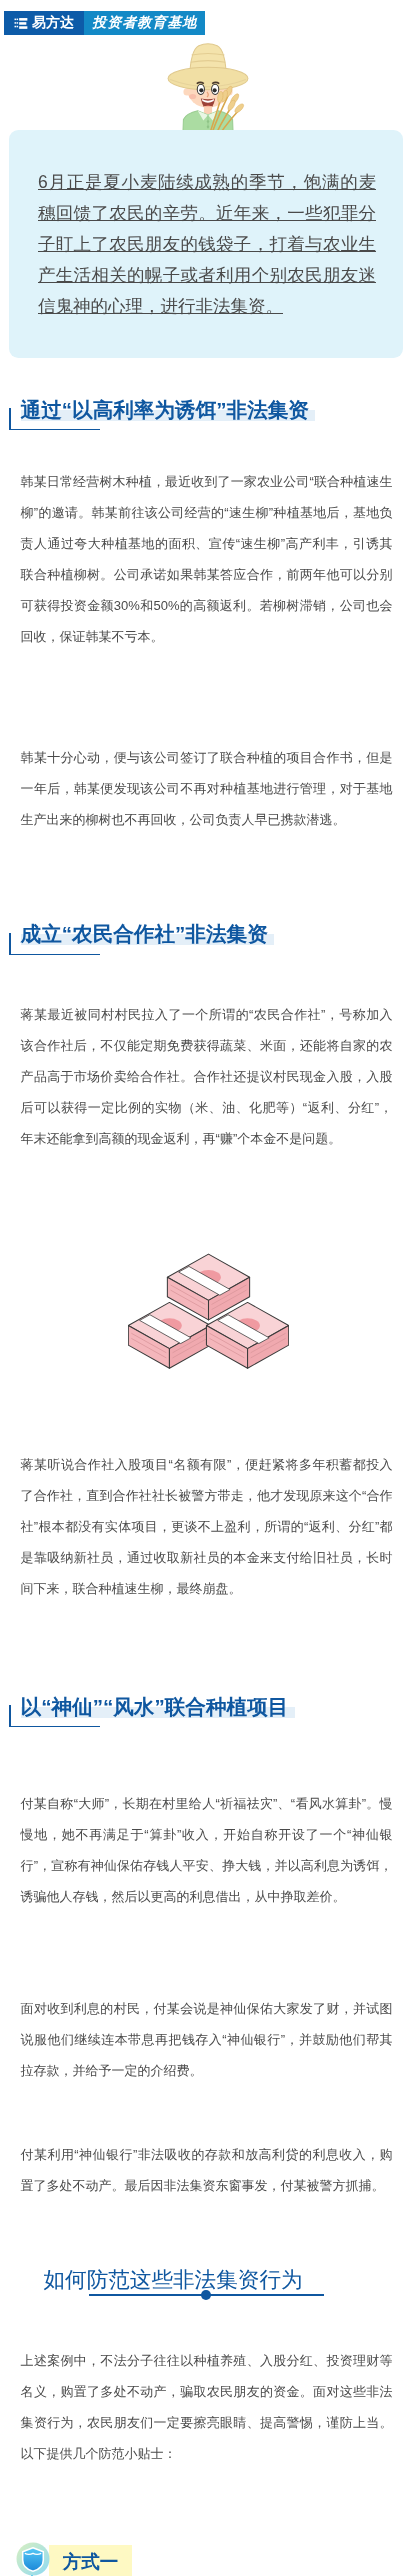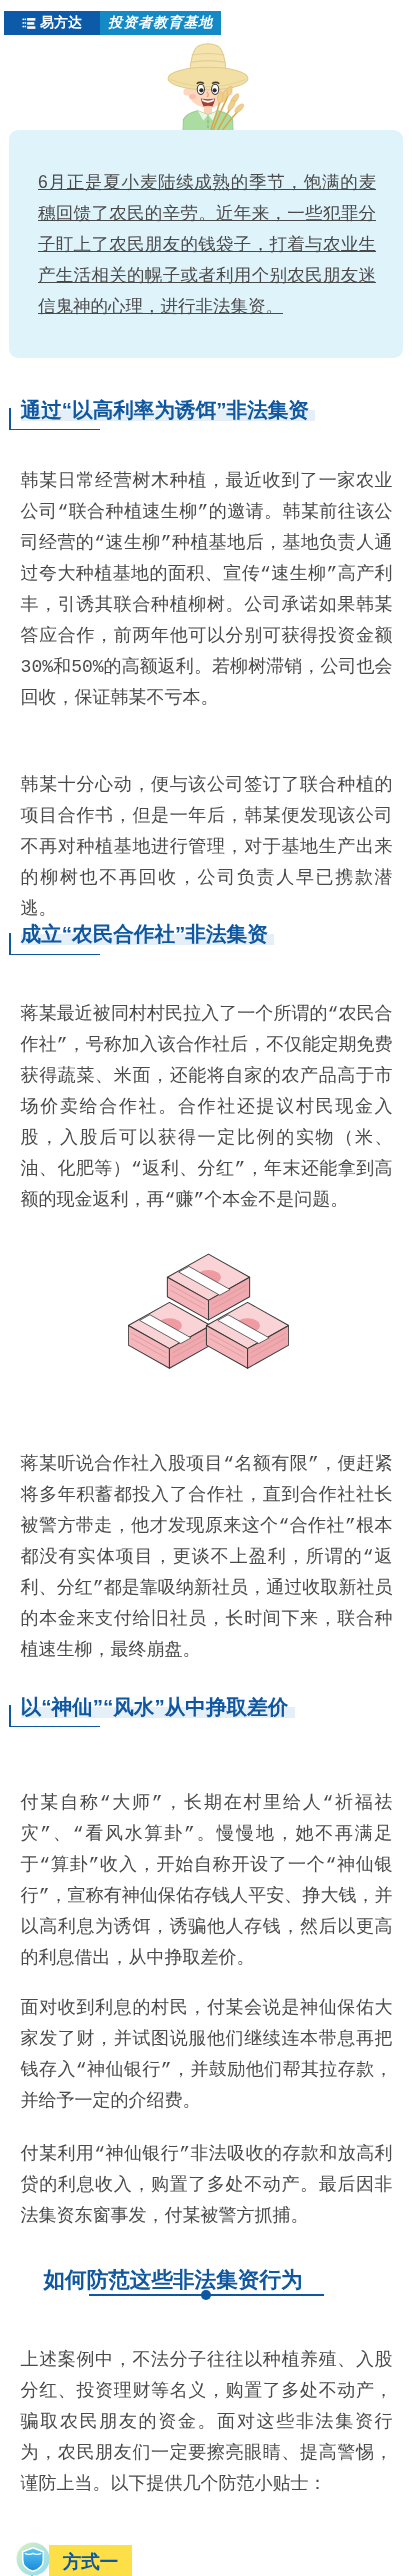--- a/index.html
+++ b/index.html
@@ -2,42 +2,42 @@
 <html style="font-size:8.2px"><head>
 <meta charset="utf-8">
 <style>
   html,body{margin:0;padding:0;background:#fff;}
   .page{position:relative;width:412px;height:3448px;margin:0 auto;background:#fff;
         font-family:"Liberation Sans","DejaVu Sans",sans-serif;overflow:hidden;}
   .abs{position:absolute;}
   
   .hdr{top:11.3px;left:4.1px;height:24px;display:flex;}
   .hdr-brand{display:flex;align-items:center;gap:3.6px;background:#0D5BA8;color:#fff;
-             font-size:14px;font-weight:bold;padding:0 18px;}
+             font-size:14px;font-weight:bold;padding:0 10px;}
   .hdr-site{display:flex;align-items:center;background:#1389C6;color:#fff;
             font-size:14px;font-weight:bold;padding:0 8.2px;letter-spacing:1px;font-style:italic;}
   
   .intro-box{left:9.3px;top:130px;width:394px;height:228px;background:#DFF3FA;border-radius:9.3px;}
   .intro-text{left:38px;top:167px;width:338px;font-size:17.5px;line-height:31px;
               color:#4A4A4A;text-align:justify;text-decoration:underline;}
   
-  .para{left:20.6px;width:372px;font-size:18px;line-height:31px;color:#4A4A4A;text-align:justify;font-family:Liberation Mono, monospace;}
+  .para{left:20.6px;width:372px;font-size:13px;line-height:31px;color:#4A4A4A;text-align:justify;}
   
   .sec-corner{left:9.3px;width:89px;height:20.6px;border-left:2.6px solid #0F57A0;
               border-bottom:1.5px solid #0F57A0;}
   .sec-title{left:20.6px;font-size:20.6px;font-weight:bold;color:#0F57A0;line-height:27px;white-space:nowrap;}
   .sec-title span{background:linear-gradient(to bottom,transparent 52%,#E4EFF8 52%);padding-right:6.2px;}
   
-  .prev-title{left:0;width:346px;text-align:center;font-size:21.6px;font-weight:bold;color:#0F57A0;}
+  .prev-title{left:0;width:346px;text-align:center;font-size:21.6px;font-weight:normal;color:#0F57A0;}
   .prev-line{left:89px;top:2294px;width:235px;height:1.5px;background:#0F57A0;}
   .prev-dot{left:201px;top:2290px;width:9.8px;height:9.8px;border-radius:50%;background:#0F57A0;}
   
   .connector{left:31px;top:2572px;height:571px;width:0;border-left:2.1px dashed #3EC1F0;z-index:0;}
   .shield{left:15.5px;width:34px;height:34px;z-index:2;}
-  .tip-label{left:49px;width:83px;height:32px;background:#fde047;color:#0F57A0;font-size:18.5px;
+  .tip-label{left:49px;width:83px;height:32px;background:#fef9c3;color:#0F57A0;font-size:18.5px;
              font-weight:bold;display:flex;align-items:center;justify-content:center;z-index:1;}
 </style>
 </head>
 <body>
 
 <div class="page">
 
   <div class="abs hdr">
     <div class="hdr-brand">
       <svg width="14.4" height="14.4" viewBox="0 0 28 28">
@@ -123,21 +123,21 @@
   </svg>
 
   <div class="abs intro-box"></div>
   <div class="abs intro-text">6月正是夏小麦陆续成熟的季节，饱满的麦穗回馈了农民的辛劳。近年来，一些犯罪分子盯上了农民朋友的钱袋子，打着与农业生产生活相关的幌子或者利用个别农民朋友迷信鬼神的心理，进行非法集资。</div>
 
   <div class="abs sec-corner" style="top:408px"></div>
   <div class="abs sec-title" style="top:396px">
     <span>通过“以高利率为诱饵”非法集资</span>
   </div>
   <div class="abs para" style="top:466px">韩某日常经营树木种植，最近收到了一家农业公司“联合种植速生柳”的邀请。韩某前往该公司经营的“速生柳”种植基地后，基地负责人通过夸大种植基地的面积、宣传“速生柳”高产利丰，引诱其联合种植柳树。公司承诺如果韩某答应合作，前两年他可以分别可获得投资金额30%和50%的高额返利。若柳树滞销，公司也会回收，保证韩某不亏本。</div>
-  <div class="abs para" style="top:770px">韩某十分心动，便与该公司签订了联合种植的项目合作书，但是一年后，韩某便发现该公司不再对种植基地进行管理，对于基地生产出来的柳树也不再回收，公司负责人早已携款潜逃。</div>
+  <div class="abs para" style="top:742px">韩某十分心动，便与该公司签订了联合种植的项目合作书，但是一年后，韩某便发现该公司不再对种植基地进行管理，对于基地生产出来的柳树也不再回收，公司负责人早已携款潜逃。</div>
 
   <div class="abs sec-corner" style="top:933px"></div>
   <div class="abs para" style="top:999px">蒋某最近被同村村民拉入了一个所谓的“农民合作社”，号称加入该合作社后，不仅能定期免费获得蔬菜、米面，还能将自家的农产品高于市场价卖给合作社。合作社还提议村民现金入股，入股后可以获得一定比例的实物（米、油、化肥等）“返利、分红”，年末还能拿到高额的现金返利，再“赚”个本金不是问题。</div>
   <div class="abs sec-title" style="top:920px">
     <span>成立“农民合作社”非法集资</span>
   </div>
 
   <svg class="abs" style="left:128px;top:1251px" width="161" height="146" viewBox="0 0 312 284">
     <defs>
       <g id="bundle">
@@ -151,21 +151,21 @@
     </defs>
     <use href="#bundle" x="76" y="6"></use>
     <use href="#bundle" x="0" y="100"></use>
     <use href="#bundle" x="152" y="100"></use>
   </svg>
 
   <div class="abs para" style="top:1449px">蒋某听说合作社入股项目“名额有限”，便赶紧将多年积蓄都投入了合作社，直到合作社社长被警方带走，他才发现原来这个“合作社”根本都没有实体项目，更谈不上盈利，所谓的“返利、分红”都是靠吸纳新社员，通过收取新社员的本金来支付给旧社员，长时间下来，联合种植速生柳，最终崩盘。</div>
 
   <div class="abs sec-corner" style="top:1705px"></div>
   <div class="abs sec-title" style="top:1693px">
-    <span>以“神仙”“风水”从中挣取差价</span>
+    <span>以“神仙”“风水”联合种植项目</span>
   </div>
   <div class="abs para" style="top:1788px">付某自称“大师”，长期在村里给人“祈福祛灾”、“看风水算卦”。慢慢地，她不再满足于“算卦”收入，开始自称开设了一个“神仙银行”，宣称有神仙保佑存钱人平安、挣大钱，并以高利息为诱饵，诱骗他人存钱，然后以更高的利息借出，从中挣取差价。</div>
   <div class="abs para" style="top:1993px">面对收到利息的村民，付某会说是神仙保佑大家发了财，并试图说服他们继续连本带息再把钱存入“神仙银行”，并鼓励他们帮其拉存款，并给予一定的介绍费。</div>
   <div class="abs para" style="top:2139px">付某利用“神仙银行”非法吸收的存款和放高利贷的利息收入，购置了多处不动产。最后因非法集资东窗事发，付某被警方抓捕。</div>
 
   <div class="abs prev-title" style="top:2265px">如何防范这些非法集资行为</div>
   <div class="abs prev-line"></div>
   <div class="abs prev-dot"></div>
   <div class="abs para" style="top:2345px">上述案例中，不法分子往往以种植养殖、入股分红、投资理财等名义，购置了多处不动产，骗取农民朋友的资金。面对这些非法集资行为，农民朋友们一定要擦亮眼睛、提高警惕，谨防上当。以下提供几个防范小贴士：</div>
 

